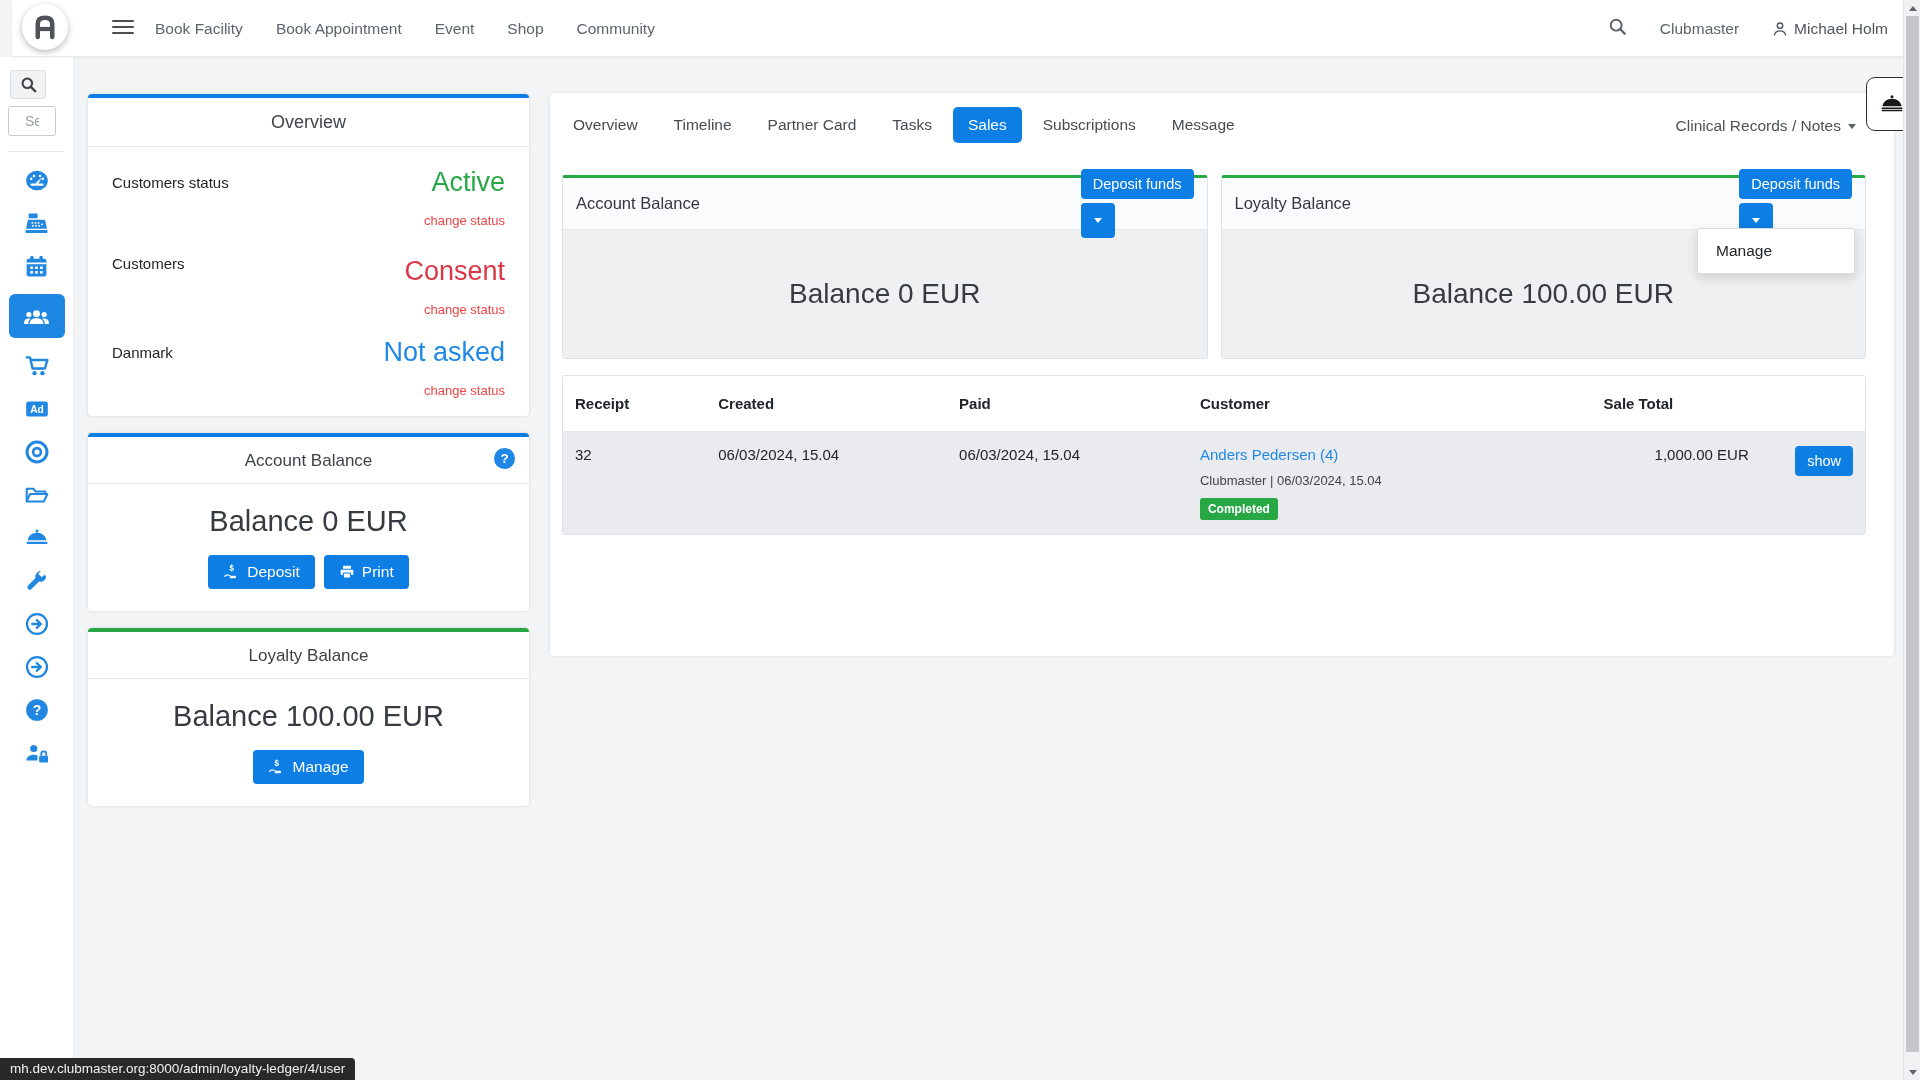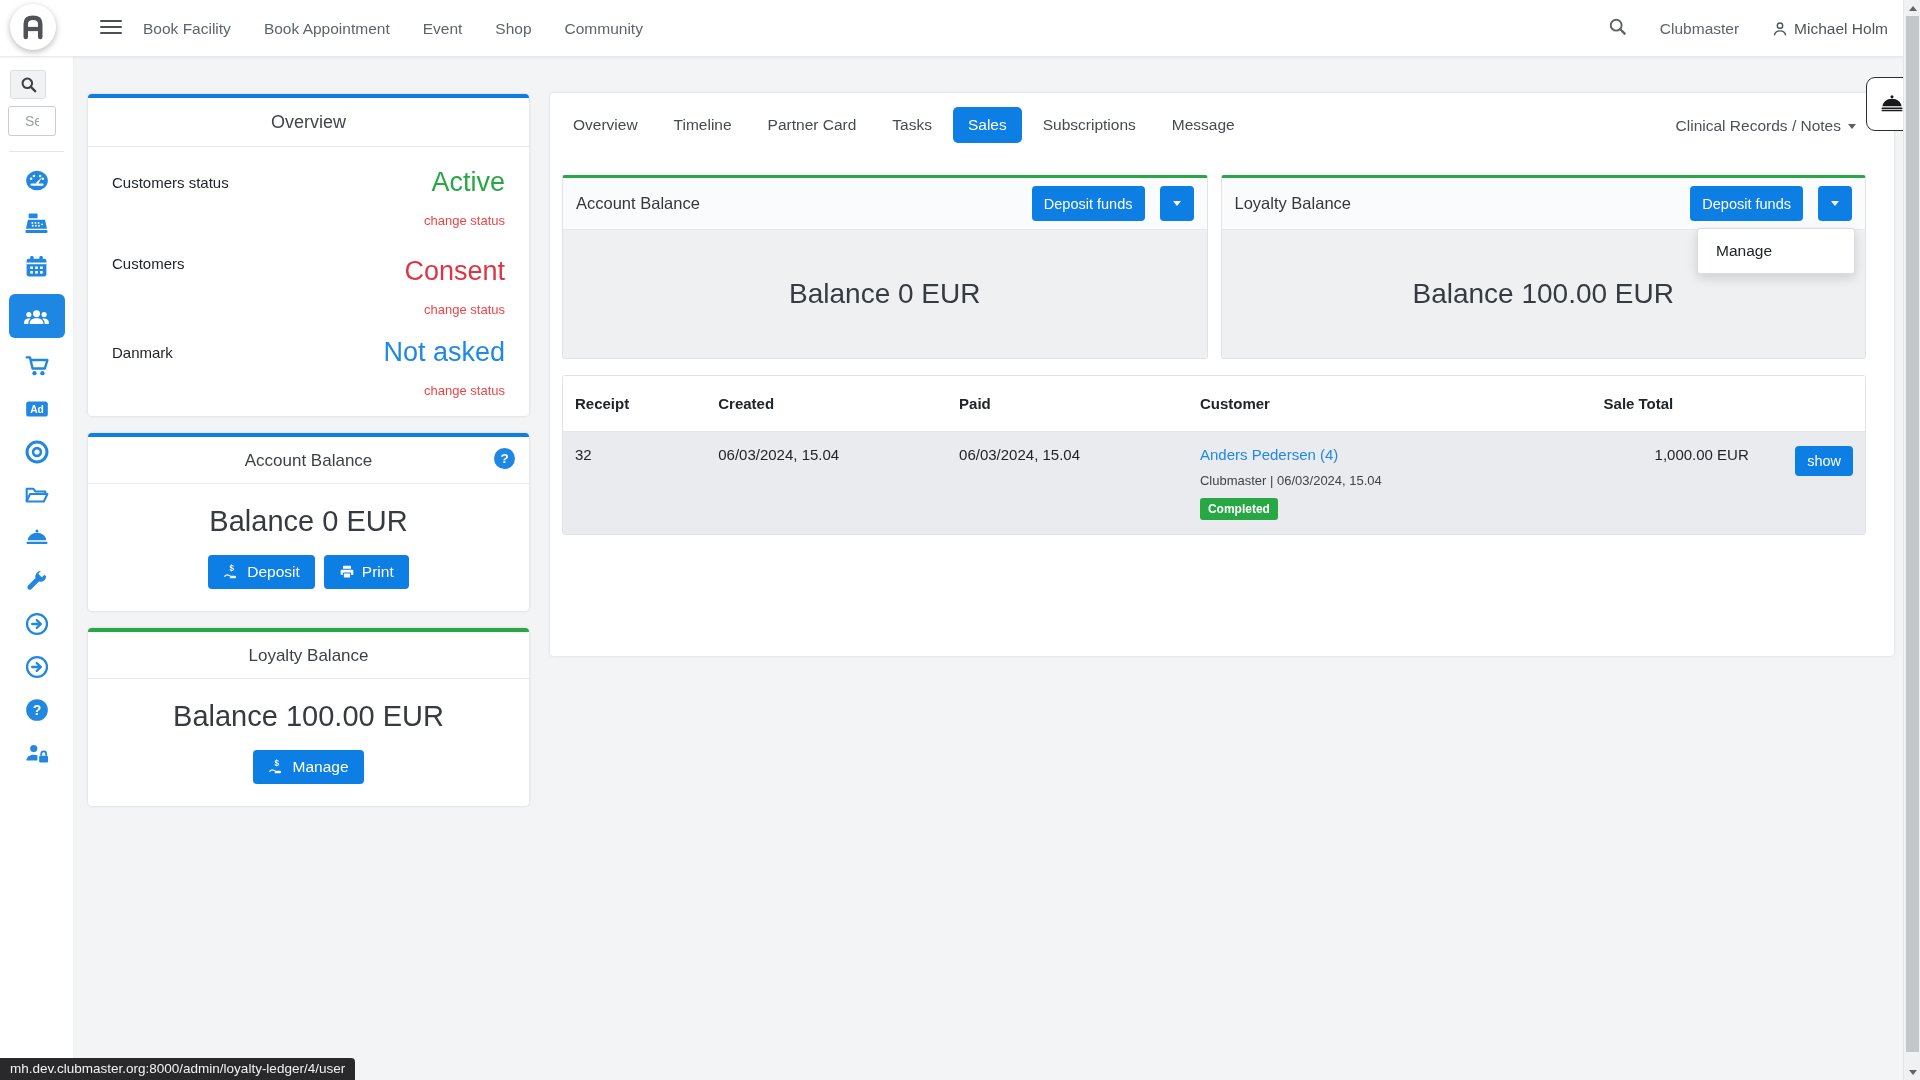--- a/index.html
+++ b/index.html
@@ -1,21 +1,21 @@
 <!DOCTYPE html>
 <html><head>
 <meta charset="utf-8">
 <style>
   * { box-sizing: border-box; margin: 0; padding: 0; }
   html,body { width:1920px; height:1080px; overflow:hidden; }
   body { font-family:"Liberation Sans", sans-serif; background:#f3f4f6; }
   .screen { position:relative; width:1920px; height:1080px; background:#f3f4f6; overflow:hidden; }
 
   
-  .navbar { position:absolute; top:0; left:0; right:0; height:57px; background:#fff;
+  .navbar { position:absolute; top:0; left:12px; right:0; height:57px; background:#fff;
             border-bottom:1px solid #e9eaec; box-shadow:0 1px 2px rgba(0,0,0,.05); z-index:20; }
   .logo-wrap { position:absolute; left:10px; top:4px; width:46px; height:46px; border-radius:50%;
                background:#fff; box-shadow:0 2px 6px rgba(0,0,0,.28); display:flex; align-items:center; justify-content:center; }
   .hamburger { position:absolute; left:100px; top:20px; width:22px; height:17px; background:none; border:none; cursor:pointer; }
   .hamburger div { height:2.4px; background:#4a4f54; margin-bottom:3.6px; border-radius:1px; }
   .nav-links { position:absolute; left:143px; top:0; height:57px; display:flex; align-items:center; gap:33px; }
   .nav-links a { color:#5c656d; font-size:15.5px; text-decoration:none; }
   .nav-right { position:absolute; right:32px; top:0; height:57px; display:flex; align-items:center; gap:32px; }
   .nav-right .club { color:#5c656d; font-size:15.5px; }
   .nav-user { display:flex; align-items:center; gap:5px; color:#4d565e; font-size:15.5px; }
@@ -81,21 +81,21 @@
   .tab.active { background:#0d7ee4; color:#fff; }
   .clinical { position:absolute; right:38px; top:24px; font-size:15.5px; color:#4c5258; cursor:pointer;
               display:flex; align-items:center; gap:7px; }
   .caret-g { width:0; height:0; border-left:4.5px solid transparent; border-right:4.5px solid transparent; border-top:5.5px solid #5a6066; }
 
   .cards-row { position:absolute; left:12px; right:28px; top:82px; display:flex; gap:13px; }
   .bcard { flex:1; border:1px solid #e0e3e6; border-top:3px solid #28a745; border-radius:3px; position:relative; }
   .bcard-head { height:52px; display:flex; align-items:center; justify-content:space-between; padding:0 13px;
                 background:#fafbfc; border-bottom:1px solid #e7e9eb; }
   .bcard-title { font-size:16.5px; color:#33383d; }
-  .btn-group { display:flex; gap:15px; }
+  .btn-group { display:flex; gap:4px;flex-direction:column; }
   .caret-btn { width:34px; padding:0; justify-content:center; height:35px; }
   .bcard-body { height:128px; background:#eef0f2; display:flex; align-items:center; justify-content:center;
                 font-size:28px; color:#363b41; }
   .dd-menu { position:absolute; top:50px; right:10px; width:158px; background:#fff; border:1px solid #dadde0;
              border-radius:3px; box-shadow:0 4px 12px rgba(0,0,0,.14); z-index:6; padding:2px 0; }
   .dd-item { padding:11px 18px; font-size:15.5px; color:#212529; cursor:pointer; }
 
   .sale-card { position:absolute; left:12px; right:28px; top:282px; border:1px solid #e0e3e6; border-radius:3px; background:#fff; }
   .sale-head { height:54px; display:flex; align-items:center; justify-content:space-between; padding:0 14px;
                background:#fafbfc; border-bottom:1px solid #e7e9eb; border-radius:3px 3px 0 0; }

